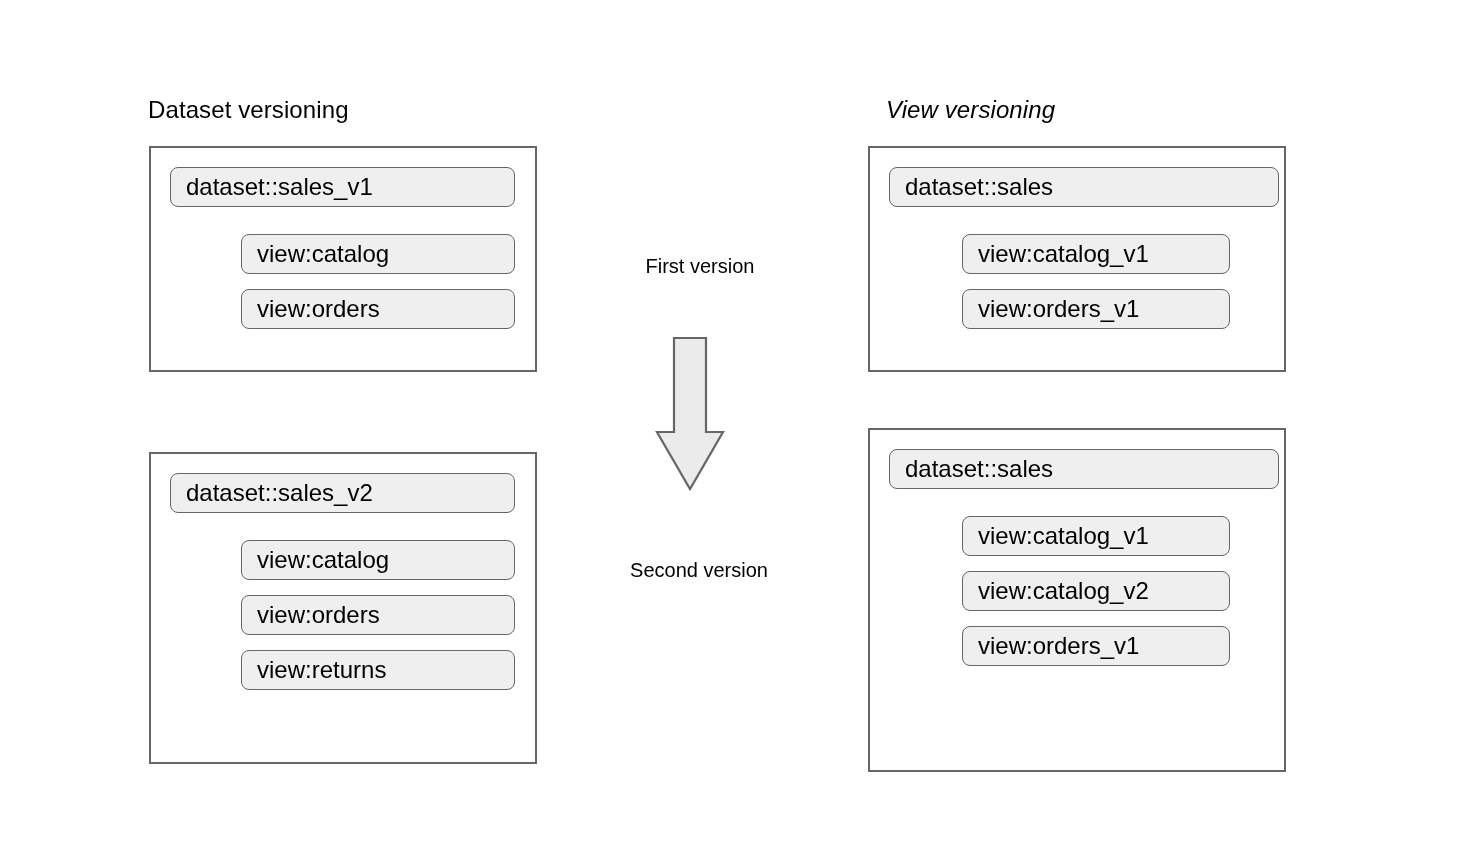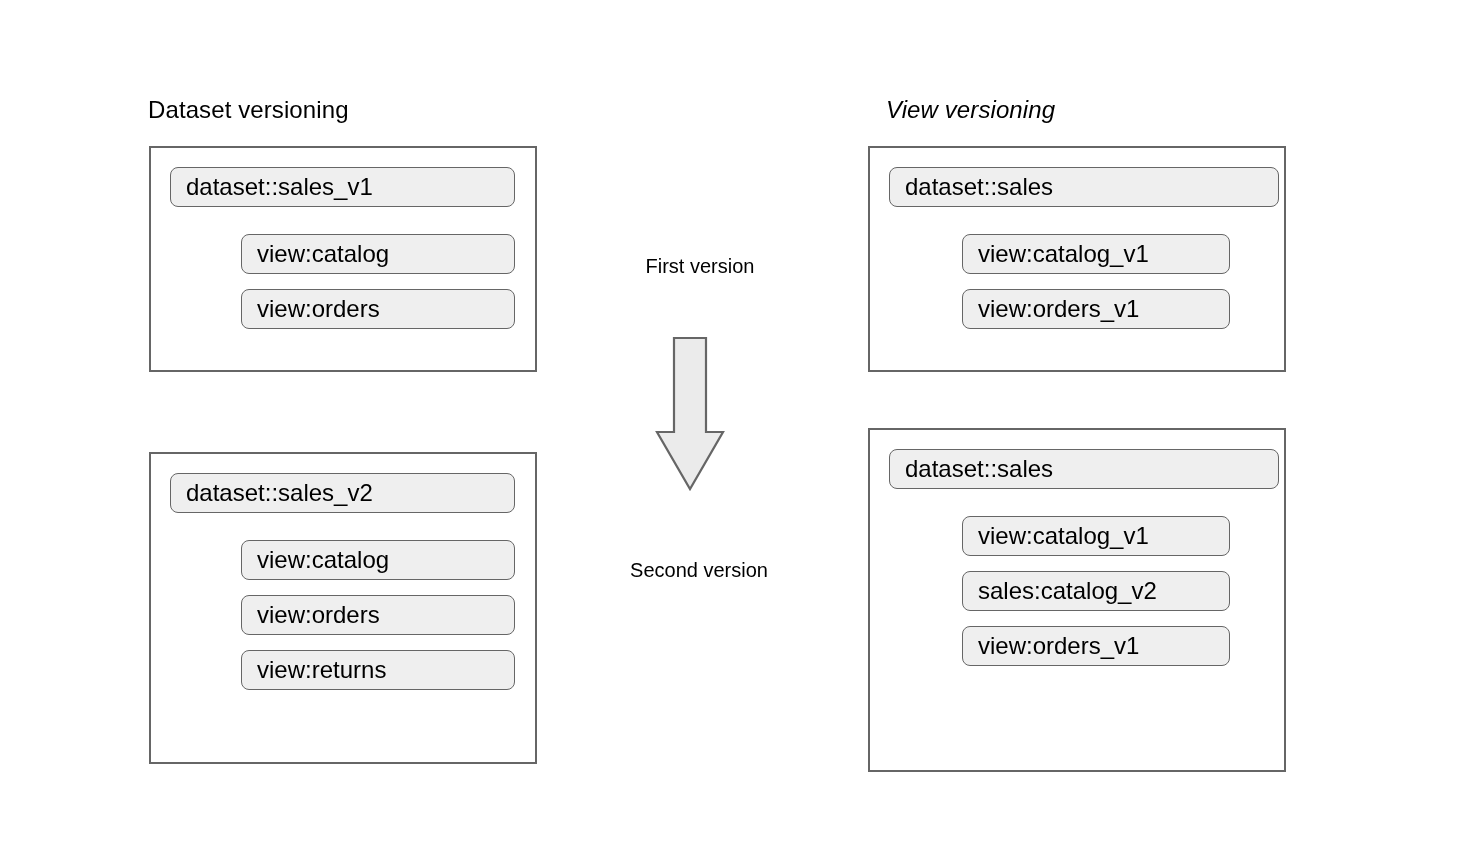--- a/index.html
+++ b/index.html
@@ -135,17 +135,17 @@
 
   <div class="group-box" id="box-right-top">
     <div class="pill dataset-pill row-0">dataset::sales</div>
     <div class="pill view-pill row-1">view:catalog_v1</div>
     <div class="pill view-pill row-2">view:orders_v1</div>
   </div>
 
   <div class="group-box" id="box-right-bot">
     <div class="pill dataset-pill row-0">dataset::sales</div>
     <div class="pill view-pill row-1">view:catalog_v1</div>
-    <div class="pill view-pill row-2">sales:catalog_v2</div>
+    <div class="pill view-pill row-2">view:catalog_v2</div>
     <div class="pill view-pill row-3">view:orders_v1</div>
   </div>
 
 </div>
 
 </body></html>

